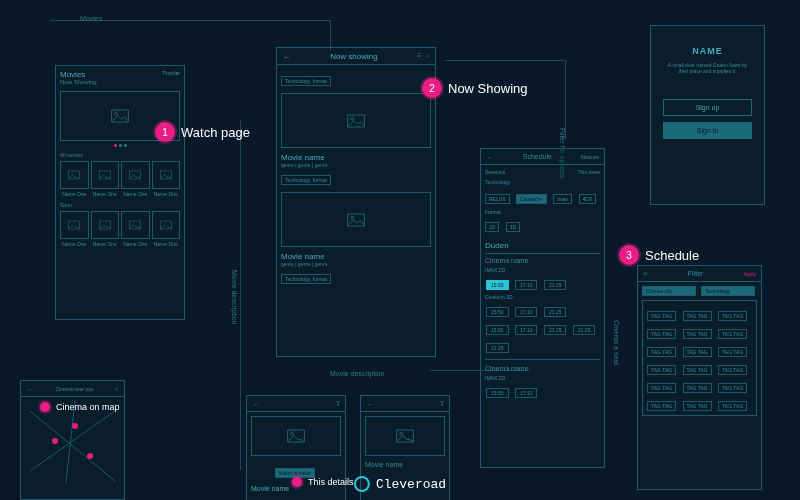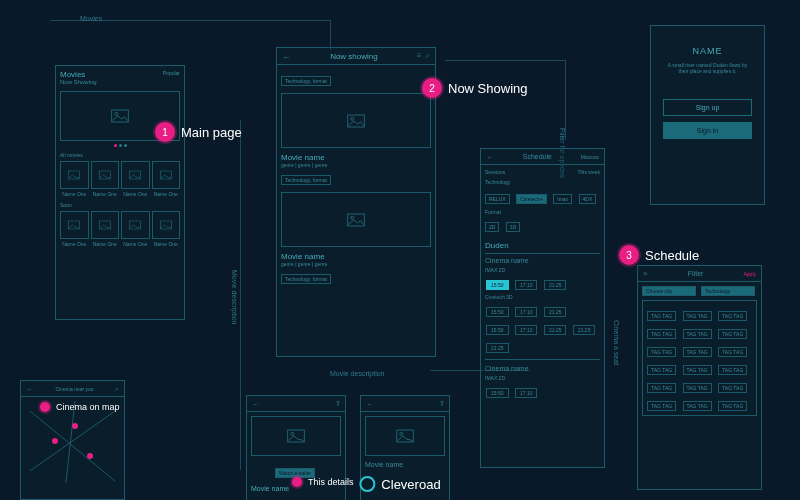--- a/index.html
+++ b/index.html
@@ -91,20 +91,21 @@
     position: absolute;
     bottom: 8px;
     left: 50%;
     transform: translateX(-50%);
     display: flex;
     align-items: center;
     gap: 6px;
     color: #ffffff;
     font-size: 13px;
     z-index: 20;
+    font-family: Liberation Mono, monospace;
   }
   .logo-mark {
     width: 16px; height: 16px; border-radius: 50%;
     border: 2px solid #2ac5d5;
     position: relative;
   }
   .connector {
     position: absolute;
     background: #1a4a5a;
     z-index: 0;
@@ -313,21 +314,21 @@
     <div class="wf-text" style="font-size:5px; margin-top:3px;">IMAX  2D</div>
     <div>
       <span class="time-btn">15:50</span>
       <span class="time-btn">17:10</span>
     </div>
   </div>
 </div>
 
 <div class="wireframe" style="left:650px; top:25px; width:115px; height:180px;">
   <div class="wf-inner" style="text-align:center; padding-top:20px;">
-    <div class="wf-title" style="font-size:9px; letter-spacing:1px;">NAME</div>
+    <div class="wf-title" style="font-size:9px; letter-spacing:1px;font-weight:bold;">NAME</div>
     <div class="wf-text" style="font-size:5px; margin-top:6px; padding:0 8px;">A small river named Duden flows by their place and supplies it.</div>
     <div class="auth-btn" style="margin:25px 8px 0;">Sign up</div>
     <div class="auth-btn fill" style="margin:6px 8px 0;">Sign in</div>
   </div>
 </div>
 
 <div class="wireframe" style="left:637px; top:265px; width:125px; height:225px;">
   <div class="header-bar">
     <span style="font-size:8px;">×</span>
     <span class="wf-text">Filter</span>
@@ -413,21 +414,21 @@
       <line x1="50" y1="0" x2="40" y2="90" stroke="#1a5a6a"></line>
       <circle cx="30" cy="40" r="3" fill="#e91e84"></circle>
       <circle cx="65" cy="55" r="3" fill="#e91e84"></circle>
       <circle cx="50" cy="25" r="3" fill="#e91e84"></circle>
     </svg>
   </div>
 </div>
 
 <div class="annotation" style="left:155px; top:122px;">
   <div class="ann-dot">1</div>
-  <span>Main page</span>
+  <span>Watch page</span>
 </div>
 
 <div class="annotation" style="left:422px; top:78px;">
   <div class="ann-dot">2</div>
   <span>Now Showing</span>
 </div>
 
 <div class="annotation" style="left:619px; top:245px;">
   <div class="ann-dot">3</div>
   <span>Schedule</span>

